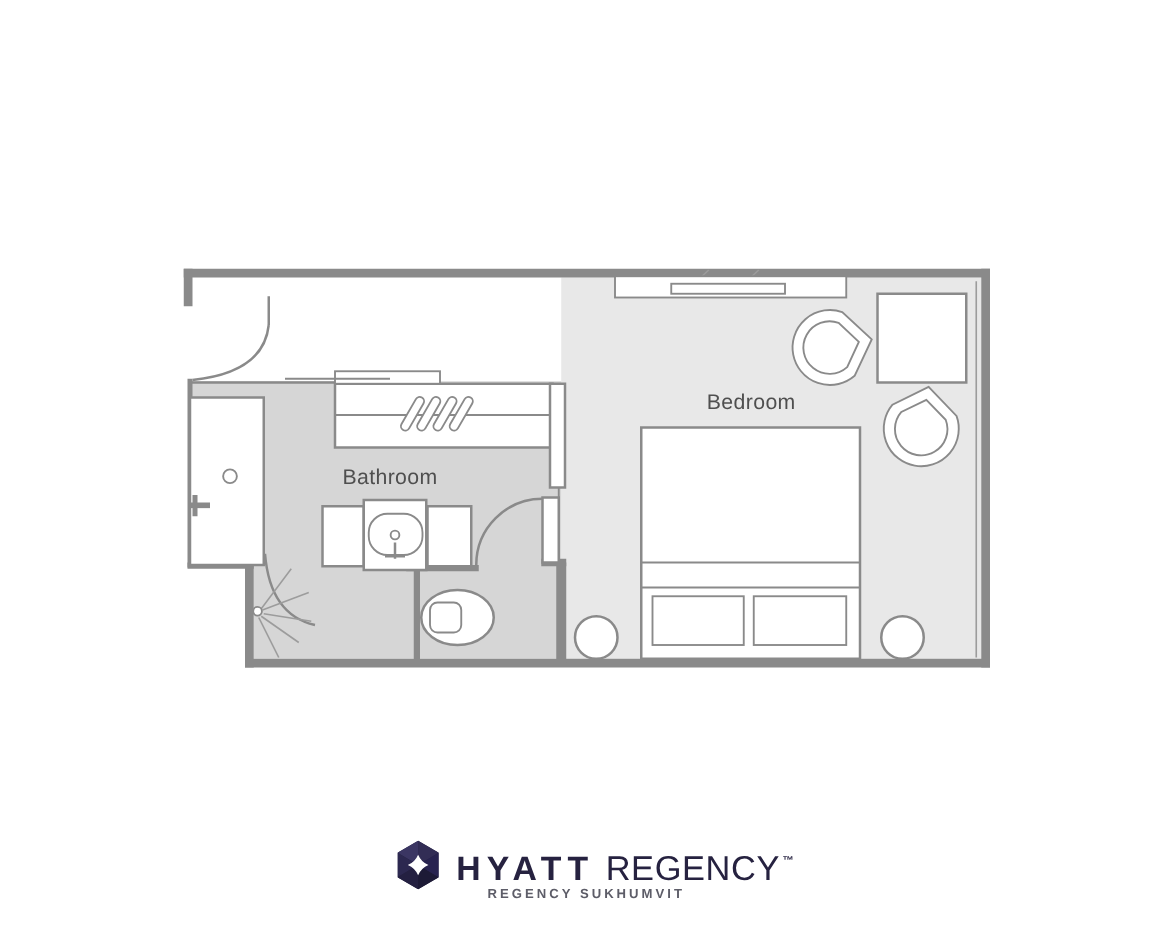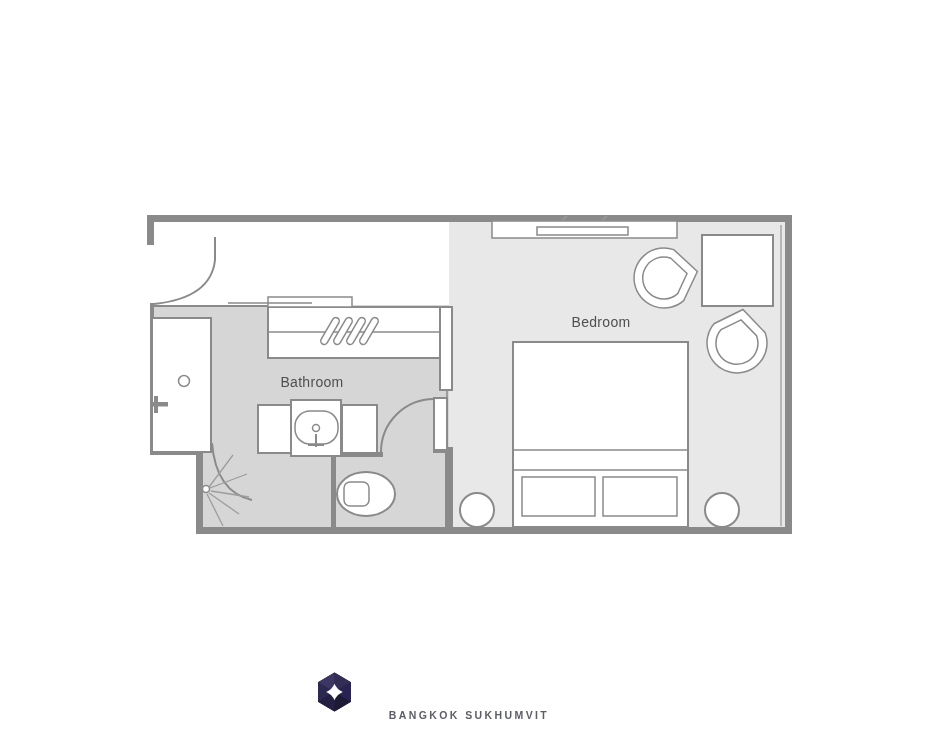--- a/index.html
+++ b/index.html
@@ -21,21 +21,21 @@
   .wall{fill:var(--wall);stroke:none;}
   .fw{fill:#ffffff;stroke:var(--wall);stroke-width:2;}
   .fw1{fill:#ffffff;stroke:var(--wall);stroke-width:1.5;}
   .ln{stroke:var(--wall);stroke-width:2;fill:none;}
   .ln1{stroke:var(--wall);stroke-width:1.5;fill:none;}
   .thin{stroke:var(--line-light);stroke-width:1.3;fill:none;}
   .fbath{fill:var(--floor-bath);}
   .fbed{fill:var(--floor-bed);}
   .room-label{
     position:absolute;transform:translate(-50%,-50%);
-    font-size:14px;color:var(--label);letter-spacing:.3px;white-space:nowrap;
+    font-size:17px;color:var(--label);letter-spacing:.3px;white-space:nowrap;
   }
   
   #logo{position:absolute;left:0;top:0;width:940px;height:80px;}
   #logo-icon{position:absolute;left:318px;top:672px;}
   #wordmark{
     position:absolute;left:365px;top:679px;height:30px;
     display:flex;align-items:baseline;white-space:nowrap;color:var(--navy);
   }
   .brand-hyatt{font-size:27px;font-weight:bold;letter-spacing:5px;}
   .brand-regency{font-size:27.5px;font-weight:300;letter-spacing:.5px;margin-left:9px;}
@@ -168,16 +168,21 @@
     <svg id="logo-icon" width="33" height="40" viewBox="0 0 34 40">
       <polygon points="17,0 34,10 34,30 17,40 0,30 0,10" fill="#262240"></polygon>
       <polygon points="17,0 34,10 17,20" fill="#322d55"></polygon>
       <polygon points="17,0 0,10 17,20" fill="#3b3663"></polygon>
       <polygon points="0,10 0,30 17,20" fill="#2c2850"></polygon>
       <polygon points="0,30 17,40 17,20" fill="#242041"></polygon>
       <polygon points="17,40 34,30 17,20" fill="#1d1a36"></polygon>
       <polygon points="34,30 34,10 17,20" fill="#282350"></polygon>
       <path d="M17,11.5 Q19.5,17.5 25.5,20 Q19.5,22.5 17,28.5 Q14.5,22.5 8.5,20 Q14.5,17.5 17,11.5 Z" fill="#ffffff"></path>
     </svg>
-    <div id="logo-subtitle">BANGKOK SUKHUMVIT</div>
+    <div id="wordmark">
+      <span class="brand-hyatt">HYATT</span>
+      <span class="brand-regency">REGENCY</span>
+      <span class="brand-tm">™</span>
+    </div>
+    <div id="logo-subtitle">REGENCY SUKHUMVIT</div>
   </div>
 
 </div>
 
 </body></html>

